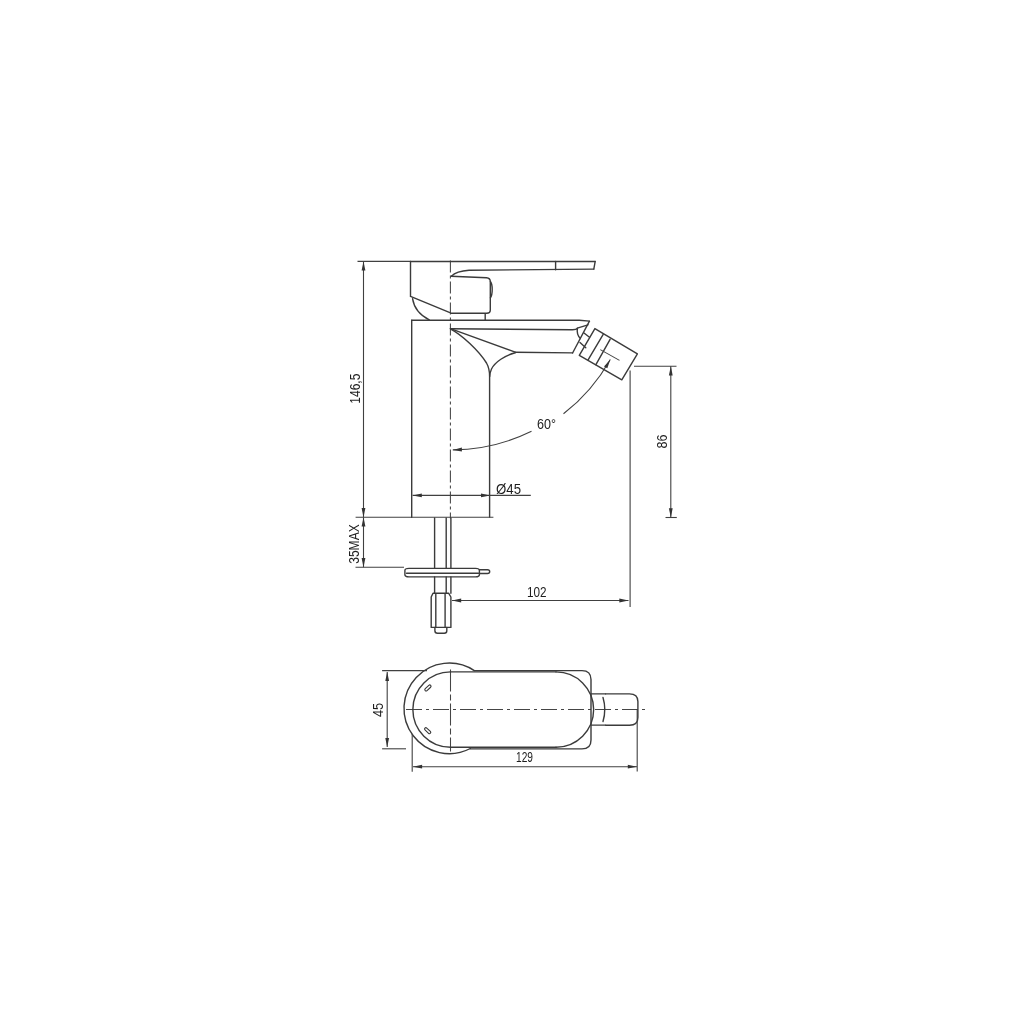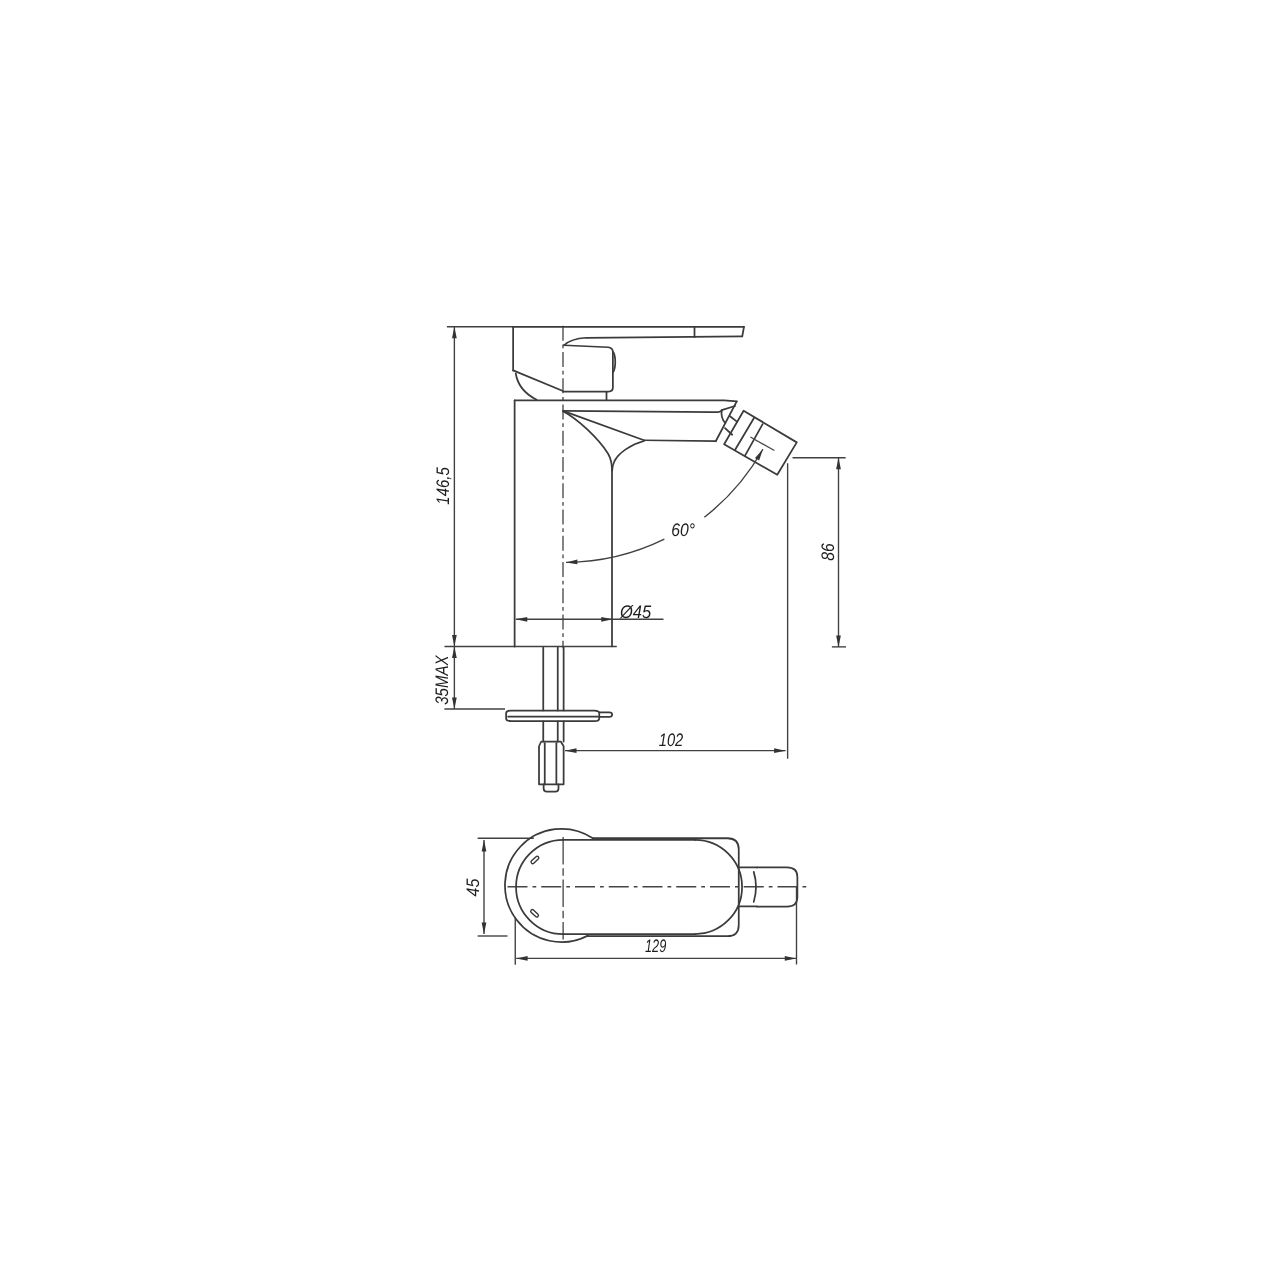--- a/index.html
+++ b/index.html
@@ -1,16 +1,16 @@
 <!DOCTYPE html>
 <html><head>
 <meta charset="utf-8">
 <style>
 html,body{margin:0;padding:0;background:#fff;}
-#page{width:1024px;height:832px;background:#ffffff;position:relative;font-family:"Liberation Sans",sans-serif;font-style:italic;}
+#page{width:1024px;height:832px;background:#ffffff;position:relative;font-family:"Liberation Sans",sans-serif;}
 text{font-family:"Liberation Sans",sans-serif;fill:#1e1e1e;}
 .ol{stroke:#3b3b3b;stroke-width:1.4;fill:none;stroke-linecap:round;stroke-linejoin:round;}
 .dl{stroke:#404040;stroke-width:1.1;fill:none;stroke-linecap:butt;}
 .cl{stroke:#454545;stroke-width:1.05;fill:none;}
 .ah{fill:#333;stroke:none;}
 </style>
 </head>
 <body>
 <div id="page">
 <svg width="1024" height="1024" viewBox="0 0 1024 1024">

